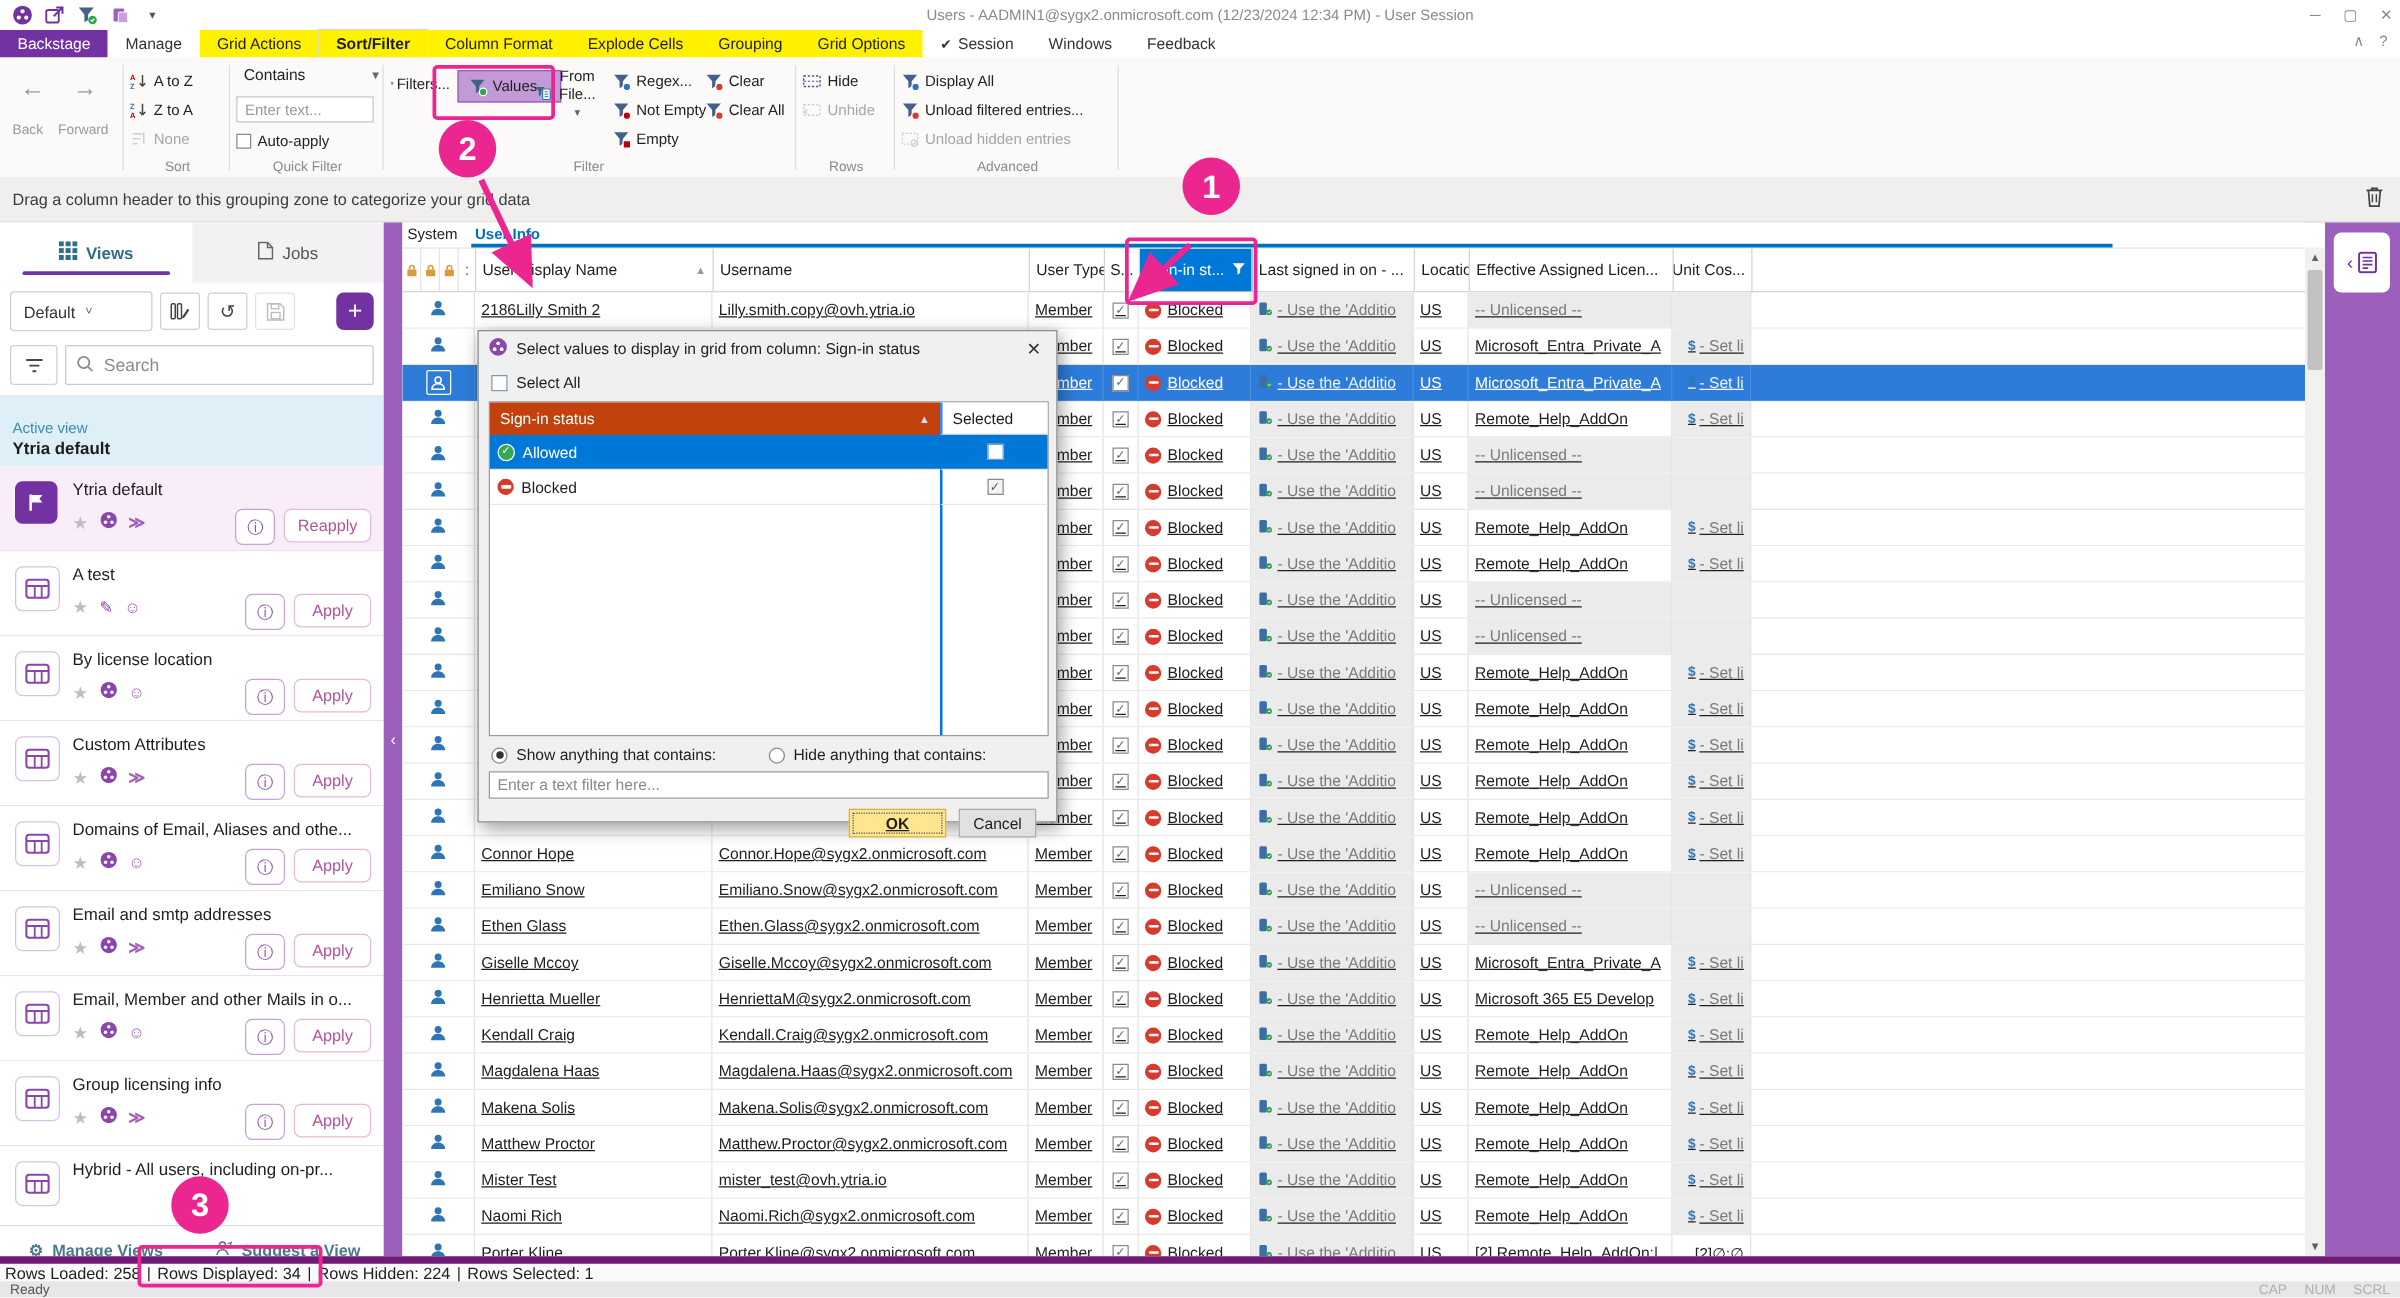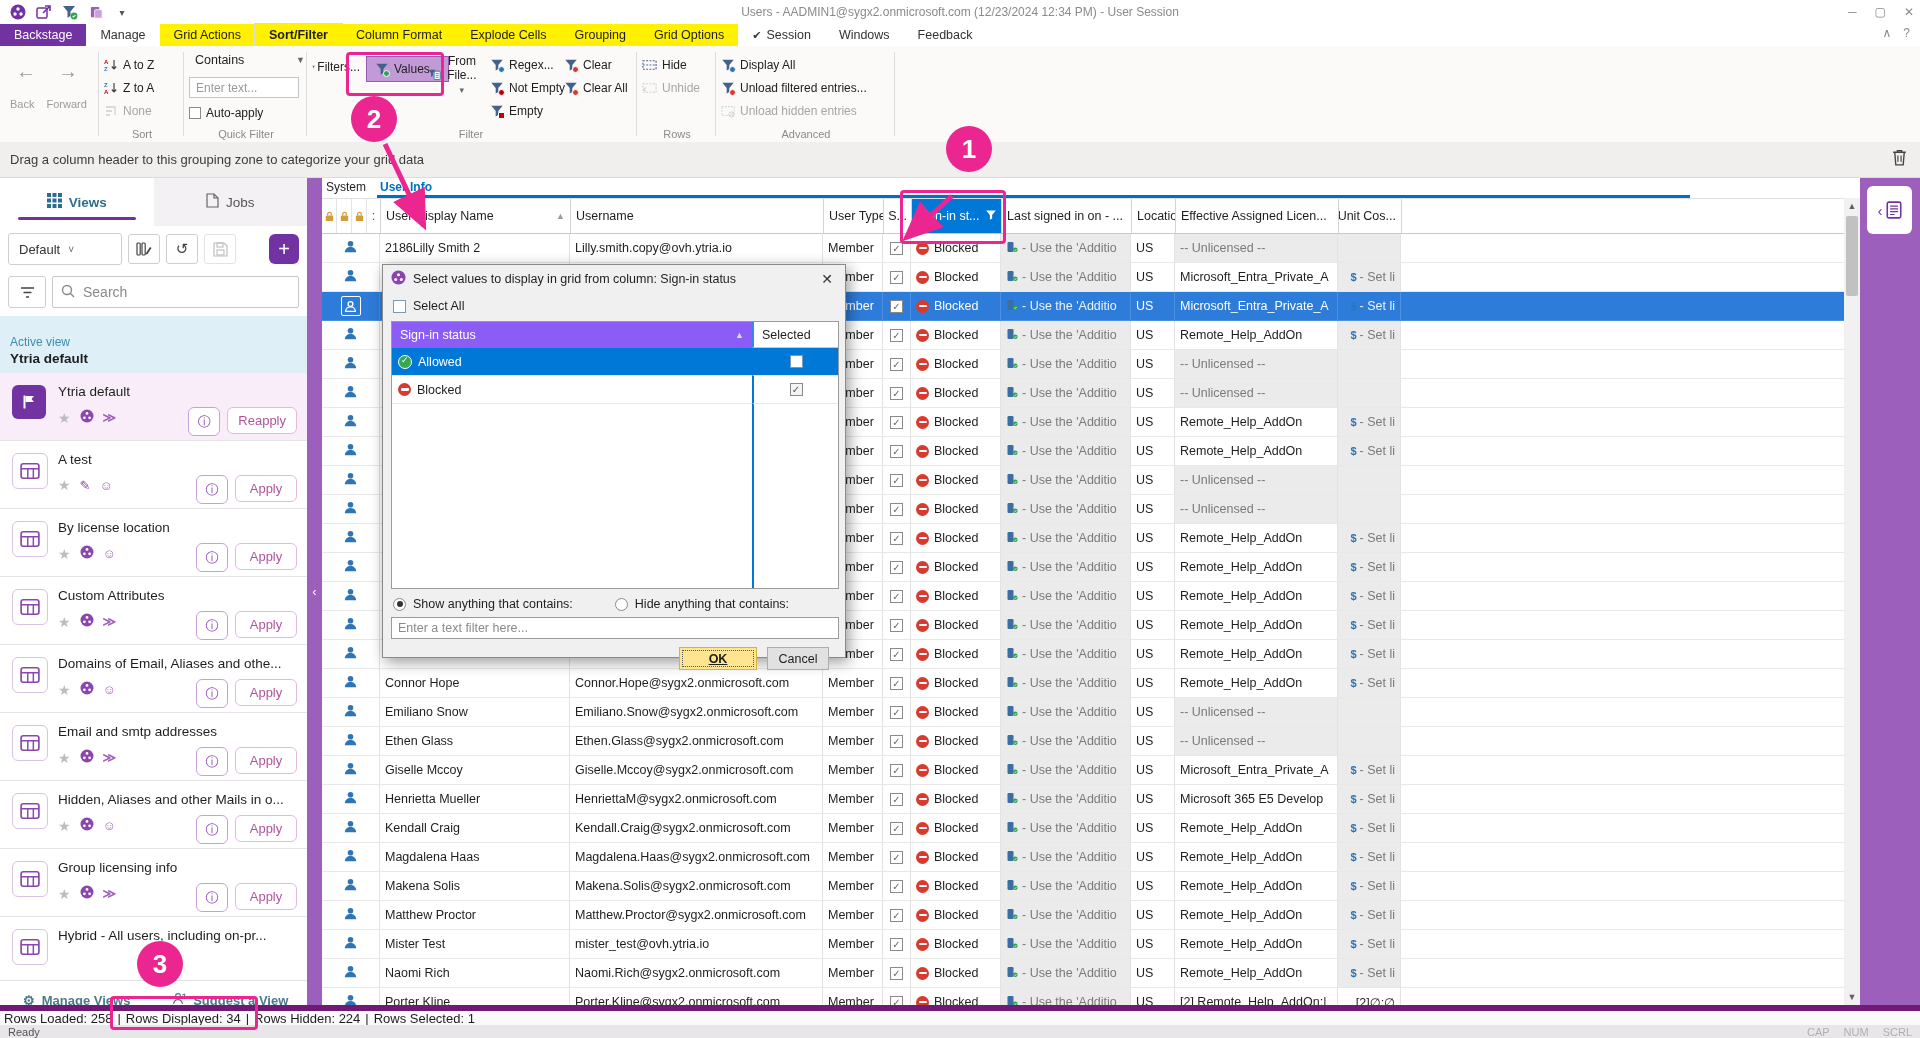--- a/index.html
+++ b/index.html
@@ -90,21 +90,21 @@
   #gband .buinfo{position:absolute;left:58px;top:2px;font-size:12px;font-weight:bold;color:#0070C0;}
   #gband .bline{position:absolute;left:55px;top:17px;width:1313px;height:3px;background:#0070C0;}
   #gheader{height:34px;display:flex;background:#fff;border-bottom:1px solid #c9c9c9;position:relative;}
   .hcell{border-right:1px solid #d4d4d4;display:flex;align-items:center;padding:0 5px;box-sizing:border-box;font-size:12.5px;color:#1e1e1e;white-space:nowrap;overflow:hidden;}
   .hlocks{width:58px;display:flex;border-right:1px solid #d4d4d4;}
   .hlock{width:14px;border-right:1px solid #e4e4e4;display:flex;align-items:center;justify-content:center;}
   .hcolon{flex:1;display:flex;align-items:center;justify-content:center;color:#555;}
   .hc-sel{background:#0078D7;color:#fff;justify-content:space-between;}
   .sortasc{margin-left:auto;color:#9a9a9a;font-size:9px;}
   #grid-rows{position:relative;}
-  .grow{height:28px;display:flex;border-bottom:1px solid #e8e8e8;background:#fff;align-items:stretch;}
+  .grow{height:28px;display:flex;border-bottom:1px solid #e8e8e8;background:#fff;align-items:stretch;text-decoration:underline;}
   .cell{border-right:1px solid #e3e3e3;display:flex;align-items:center;padding:0 5px;box-sizing:border-box;white-space:nowrap;overflow:hidden;font-size:12.5px;}
   .c-icon{width:58px;justify-content:center;}
   .c-name{width:190px;}
   .c-user{width:253px;}
   .c-type{width:60px;}
   .c-chk{width:28px;justify-content:center;}
   .c-signin{width:90px;gap:5px;}
   .c-last{width:130px;gap:4px;}
   .c-loc{width:44px;}
   .c-lic{width:163px;}
@@ -121,21 +121,21 @@
   .grow.sel .gcell{color:#eaf2ff;}
   .selpbox{width:18px;height:18px;border:1.5px solid #fff;border-radius:2px;display:flex;align-items:center;justify-content:center;background:#2E7CD9;}
   
   #dialog{left:382px;top:264px;width:464px;height:394px;background:#F0F0F0;border:1px solid #8a8a8a;box-shadow:3px 4px 14px rgba(0,0,0,.4);box-sizing:border-box;z-index:50;}
   #dlg-title{height:28px;display:flex;align-items:center;gap:7px;padding:0 8px;font-size:12.5px;color:#1e1e1e;}
   #dlg-close{margin-left:auto;color:#333;font-size:14px;width:20px;text-align:center;}
   #dlg-selectall{display:flex;align-items:center;gap:7px;padding:6px 10px;font-size:12.5px;}
   .dlgcb{width:13px;height:13px;border:1px solid #7a9ab8;background:#fff;box-sizing:border-box;display:flex;align-items:center;justify-content:center;font-size:10px;color:#555;}
   #dlg-list{position:absolute;left:8px;top:56px;width:448px;height:268px;background:#fff;border:1px solid #9a9a9a;box-sizing:border-box;}
   #dlg-lhead{height:26px;display:flex;}
-  #dlg-lhead .h1{width:360px;background:#8b5cf6;color:#fff;display:flex;align-items:center;padding:0 8px;box-sizing:border-box;font-size:12.5px;}
+  #dlg-lhead .h1{width:360px;background:#c2410c;color:#fff;display:flex;align-items:center;padding:0 8px;box-sizing:border-box;font-size:12.5px;}
   #dlg-lhead .h2{flex:1;border-bottom:1px solid #c9c9c9;border-left:2px solid #3b82f6;display:flex;align-items:center;padding:0 8px;font-size:12.5px;box-sizing:border-box;background:#fff;}
   .dlgrow{height:28px;display:flex;font-size:12.5px;}
   .dlgrow .v{width:360px;display:flex;align-items:center;gap:6px;padding:0 6px;box-sizing:border-box;border-bottom:1px solid #e8e8e8;}
   .dlgrow .s{flex:1;border-left:2px solid #0078D7;display:flex;align-items:center;justify-content:center;border-bottom:1px solid #e8e8e8;box-sizing:border-box;}
   .dlgrow.hl .v,.dlgrow.hl .s{background:#0078D7;color:#fff;}
   #dlg-listfill{position:absolute;left:0;top:82px;bottom:0;width:100%;display:flex;}
   #dlg-listfill .fv{width:360px;}
   #dlg-listfill .fs{flex:1;border-left:2px solid #0078D7;}
   .cbchecked{background:#F4F4F4;border-color:#8a8a8a;color:#555;}
   #dlg-radios{position:absolute;left:10px;top:332px;width:444px;display:flex;font-size:12.5px;align-items:center;}
@@ -627,21 +627,21 @@
           <div class="vapply">Apply</div>
         </div>
       </div>
       <div class="vcard">
         <span class="vic table">
           <svg width="20" height="20" viewBox="0 0 18 18">
             <rect x="1" y="2.5" width="16" height="13" rx="2" fill="none" stroke="#8A46AD" stroke-width="1.5"></rect>
             <path d="M1 7h16M7 7v8.5M12 7v8.5" stroke="#8A46AD" stroke-width="1.3"></path>
           </svg>
         </span>
-        <div class="vtitle">Hidden, Aliases and other Mails in o...</div>
+        <div class="vtitle">Email, Member and other Mails in o...</div>
         <div class="vbadges">
           <span class="bstar">★</span>
           <span><svg width="14" height="14" viewBox="0 0 14 14">
               <circle cx="7" cy="7" r="6.5" fill="#8A46AD"></circle>
               <circle cx="7" cy="4.4" r="1.4" fill="#fff"></circle>
               <circle cx="4.4" cy="8.8" r="1.4" fill="#fff"></circle>
               <circle cx="9.6" cy="8.8" r="1.4" fill="#fff"></circle>
             </svg></span>
           <span class="bsmile">☺</span>
         </div>

